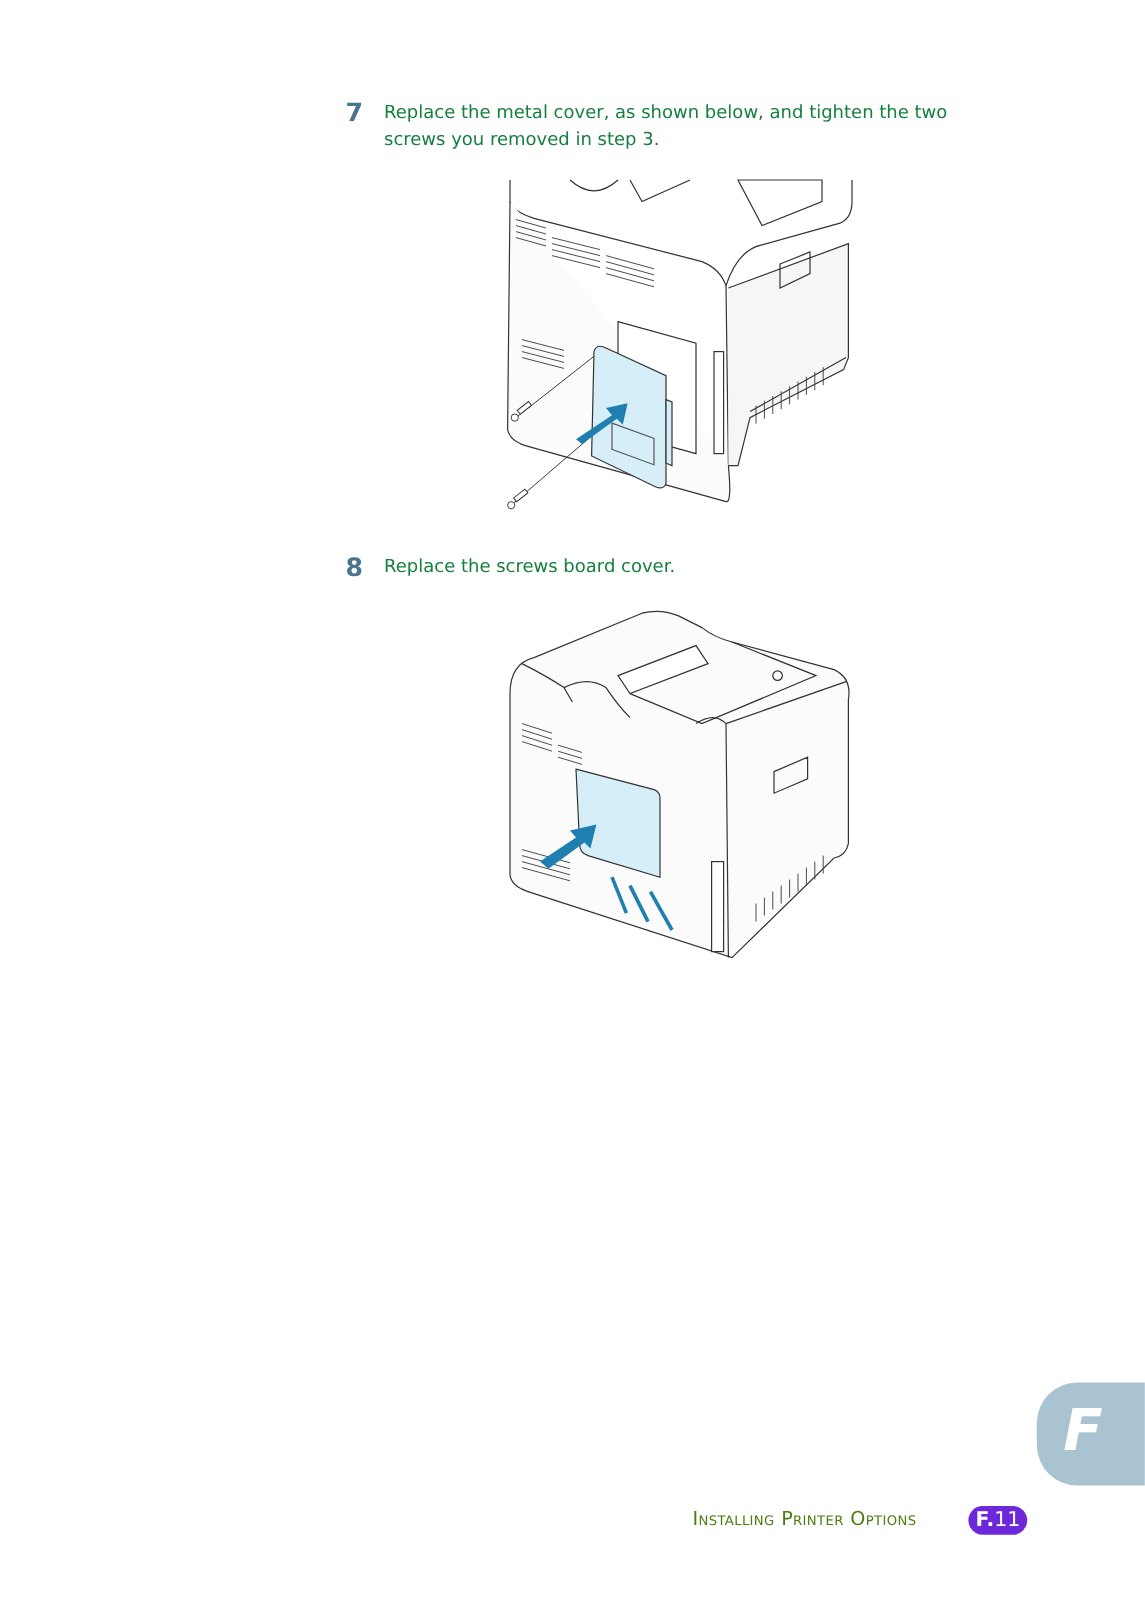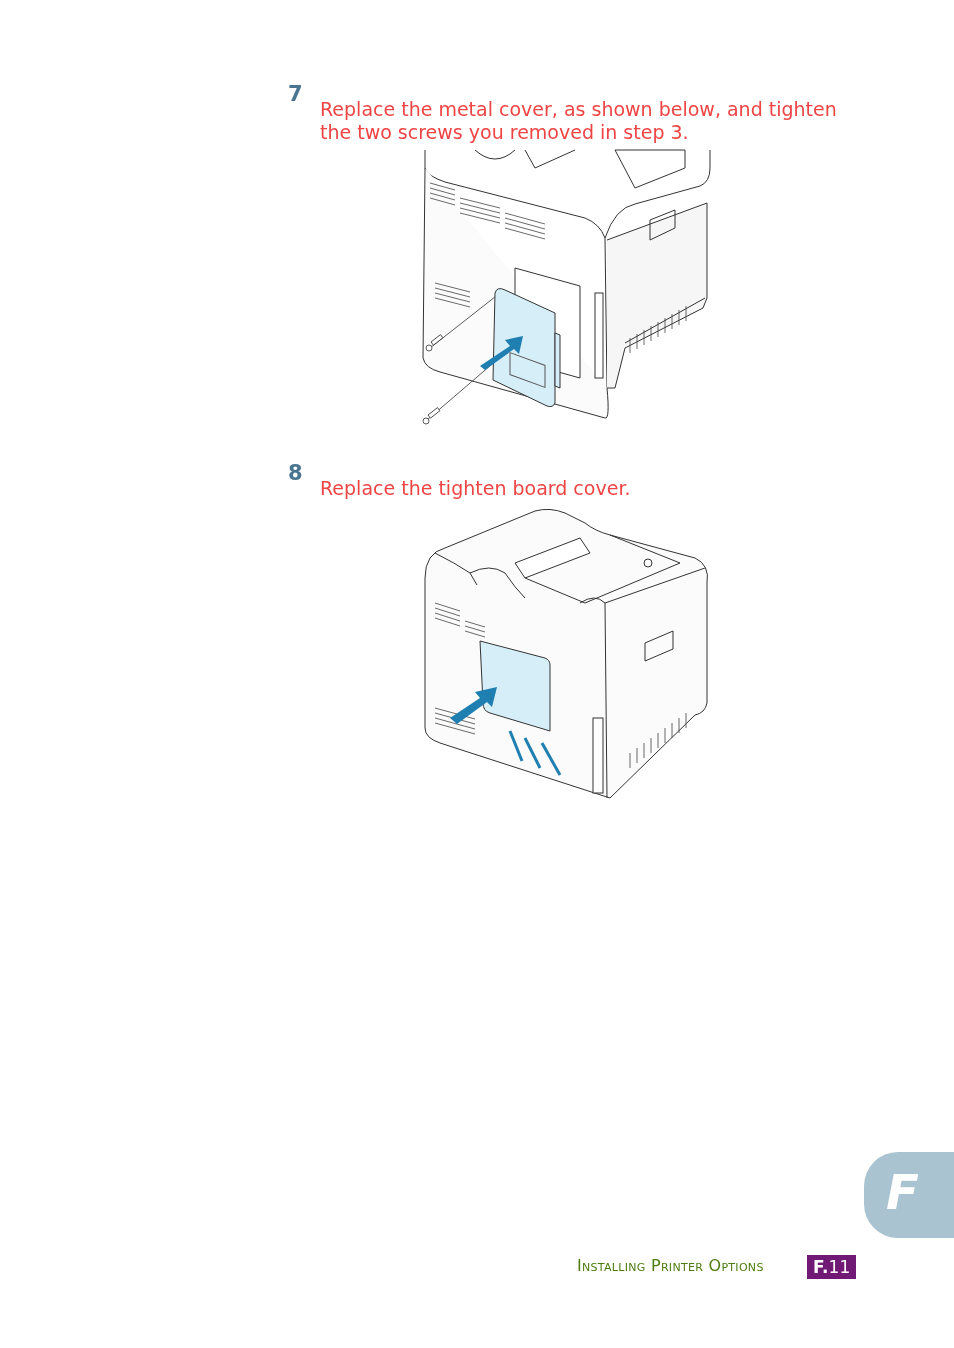--- a/index.html
+++ b/index.html
@@ -1,24 +1,24 @@
 <!DOCTYPE html>
 <html><head>
 <meta charset="utf-8">
 <style>
   html, body { margin:0; padding:0; background:#ffffff; }
   body { width:954px; height:1348px; position:relative; overflow:hidden; font-family:"DejaVu Sans", sans-serif; color:#1a1a1a; }
   .step { position:absolute; left:288px; display:flex; }
   .step-num { width:32px; font-family:"DejaVu Sans", sans-serif; font-weight:bold; font-size:21px; color:#4a7591; line-height:24px; }
-  .step-text { font-size:19px; line-height:23px; color:#ef4444; width:520px;margin-top:16px; }
+  .step-text { font-size:15px; line-height:23px; color:#15803d; width:520px; }
   .figure { position:absolute; }
   .tab { position:absolute; left:864px; top:1152px; width:100px; height:86px; background:#a9c3d1; border-radius:34px 0 0 34px; }
   .tab-letter { position:absolute; left:22px; top:10px; font-family:"DejaVu Sans", sans-serif; font-weight:bold; font-style:italic; font-size:48px; color:#ffffff; line-height:60px; }
   .footer-title { position:absolute; left:577px; top:1256px; font-size:16px; color:#4d7c0f; font-variant:small-caps; letter-spacing:0.3px; }
-  .page-badge { position:absolute; left:807px; top:1255px; height:24px; padding:0 6px; background:#701a75; color:#ffffff; font-size:17px; line-height:24px; }
+  .page-badge { position:absolute; left:807px; top:1255px; height:24px; padding:0 6px; background:#6d28d9; color:#ffffff; font-size:17px; line-height:24px;border-radius:12px; }
   .page-badge b { font-weight:bold; }
 </style>
 </head>
 <body>
 
 <div class="step" style="top:82px;">
   <div class="step-num">7</div>
   <div class="step-text">Replace the metal cover, as shown below, and tighten the two screws you removed in step 3.</div>
 </div>
 
@@ -82,21 +82,21 @@
     <path d="M80 145 Q82 138 90 142 L140 165 L140 255 Q138 260 132 258 L78 232 Z" fill="#d6eef8" stroke="#333"></path>
     <path d="M140 185 L145 187 L145 240 L140 238 Z" fill="#d6eef8" stroke="#333"></path>
     <rect x="95" y="170" width="35" height="22" fill="none" stroke="#555" transform="skewY(20)"></rect>
 
     <path d="M65 218 L95 198 L90 192 L108 188 L104 206 L99 201 L70 222 Z" fill="#1f7fb0"></path>
   </svg>
 </div>
 
 <div class="step" style="top:461px;">
   <div class="step-num">8</div>
-  <div class="step-text">Replace the tighten board cover.</div>
+  <div class="step-text">Replace the screws board cover.</div>
 </div>
 
 <div class="figure" style="left:415px; top:503px; width:300px; height:315px;">
   <svg width="300" height="315" viewBox="0 0 300 315">
     <g fill="none" stroke="#333" stroke-width="1">
 
       <path d="M10 75 Q10 50 30 45 L120 8 Q135 4 150 10 L170 20 Q180 28 195 32 L280 55 Q295 62 292 80 L292 200 Q290 210 280 212 L195 295 L25 240 Q10 235 10 225 Z" fill="#fbfbfb"></path>
       <path d="M20 50 Q40 60 55 70 L62 82"></path>
       <path d="M55 70 Q75 60 90 70 Q100 85 110 95"></path>
       <path d="M100 60 L165 35 L175 50 L110 75 Z" fill="#fff"></path>

